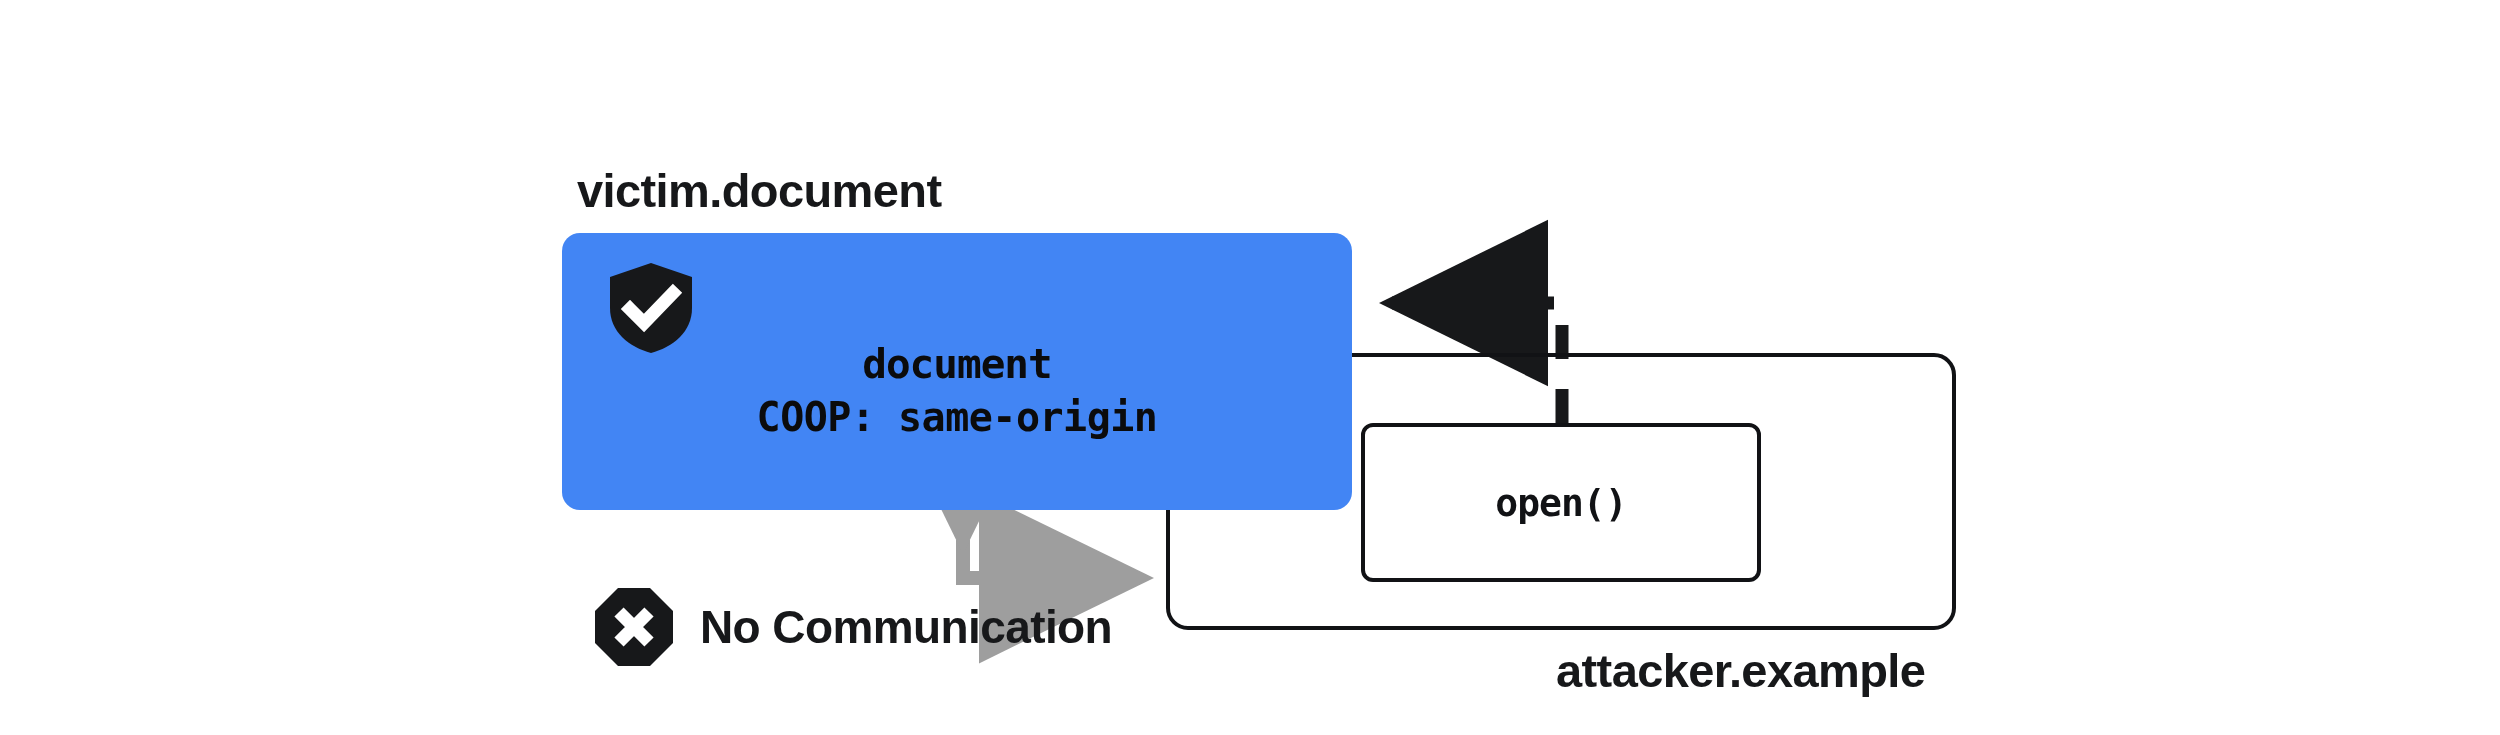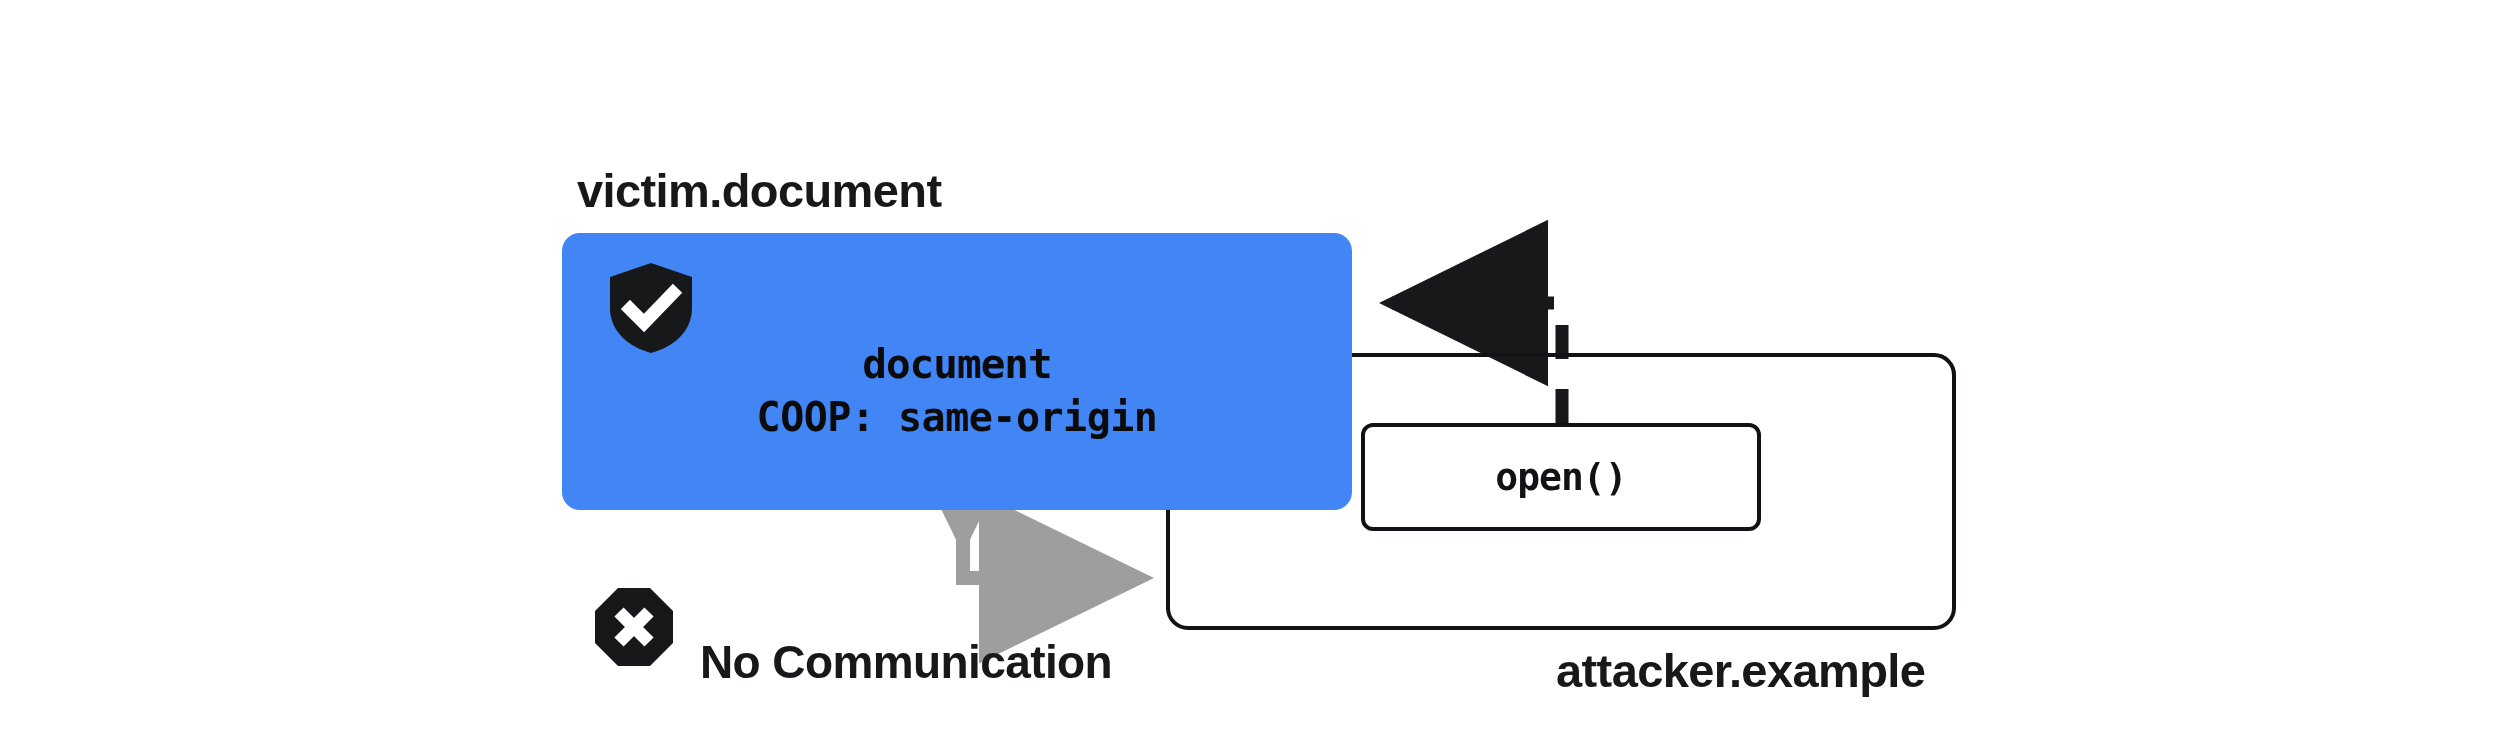--- a/index.html
+++ b/index.html
@@ -117,21 +117,21 @@
     background: transparent;
     box-sizing: border-box;
   }
 
   
   .open-box {
     position: absolute;
     left: 1361px;
     top: 423px;
     width: 400px;
-    height: 108px;
+    height: 159px;
     border: 4px solid #111215;
     border-radius: 12px;
     background: #ffffff;
     box-sizing: border-box;
     display: flex;
     align-items: center;
     justify-content: center;
   }
   .open-text {
     font-family: "DejaVu Sans Mono", monospace;
@@ -153,21 +153,20 @@
   .nocomm-label {
     position: absolute;
     left: 700px;
     top: 600px;
     font-family: "Liberation Sans", sans-serif;
     font-size: 46px;
     font-weight: 700;
     letter-spacing: -0.6px;
     color: #17181a;
     white-space: nowrap;
-    margin-top: 35px;
   }
 </style>
 </head>
 <body>
 
 <div id="stage">
 
   <svg class="svg-layer" viewBox="0 0 2500 735" xmlns="http://www.w3.org/2000/svg">
     <defs>
       <marker id="dash-arrow-head" markerWidth="14" markerHeight="14" refX="12" refY="7" orient="auto" markerUnits="strokeWidth">

